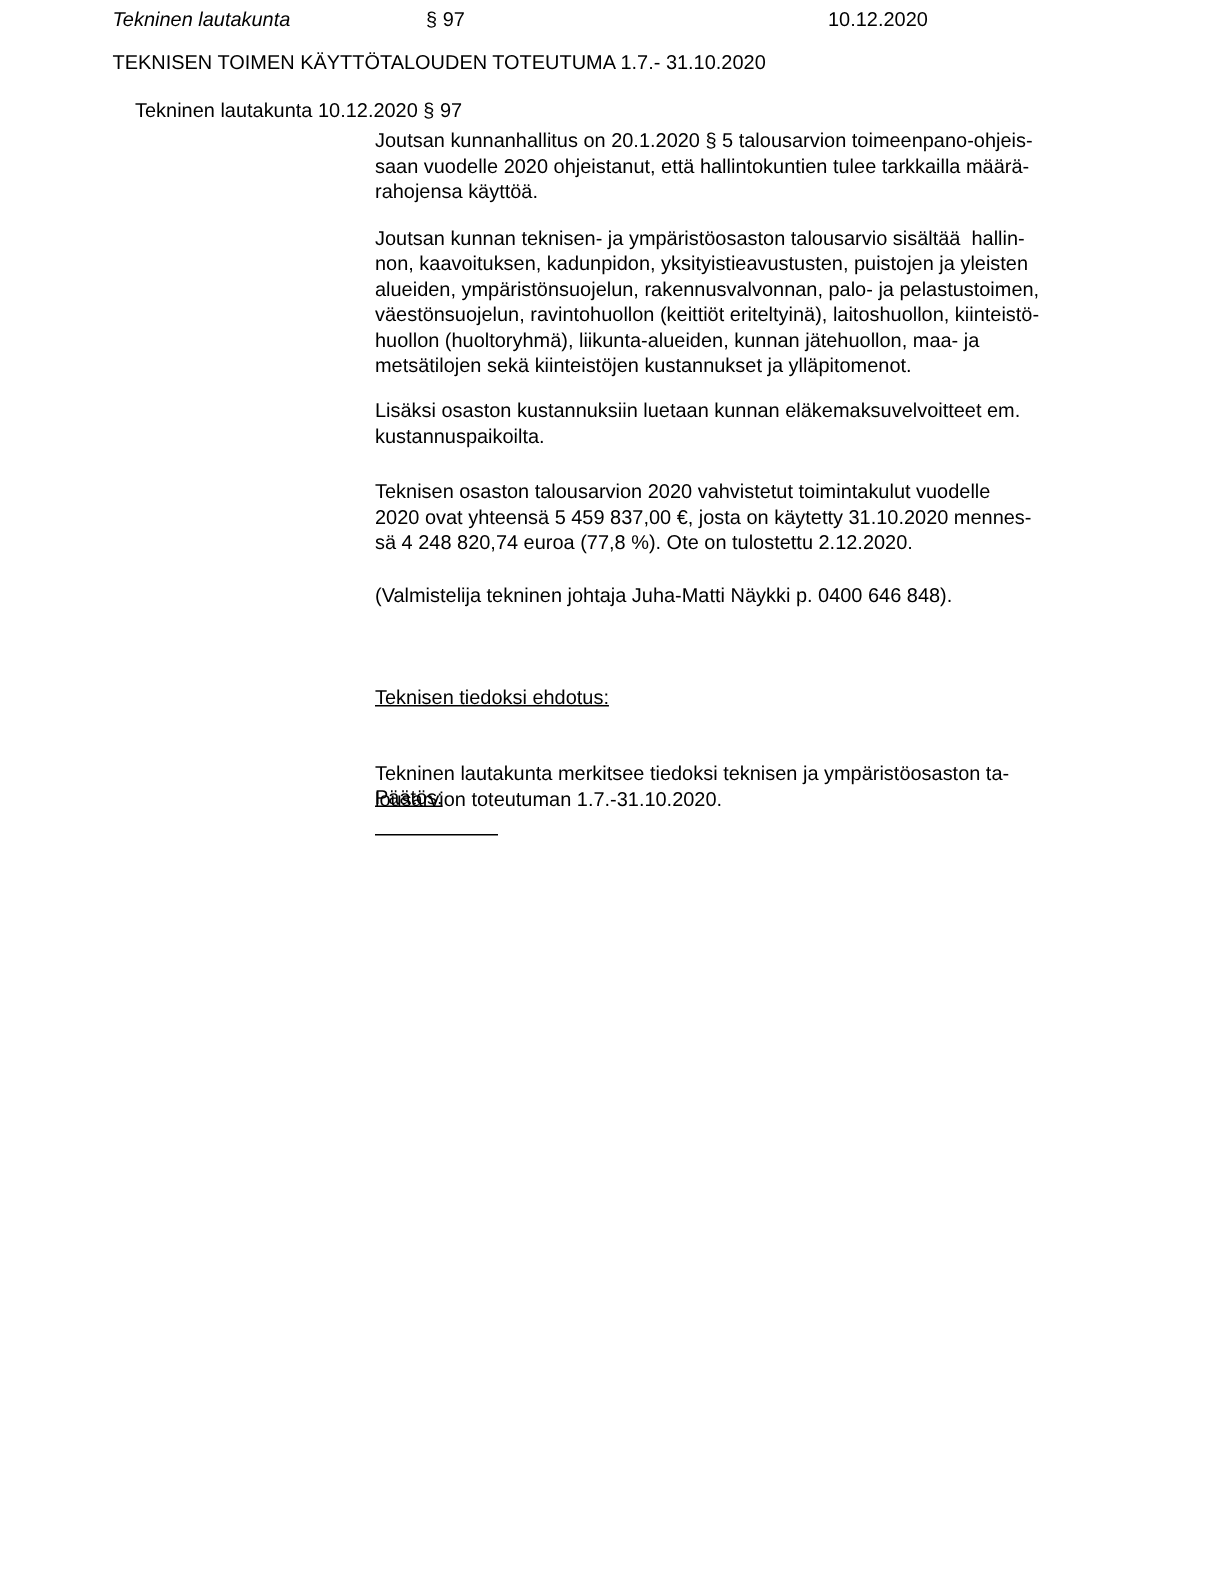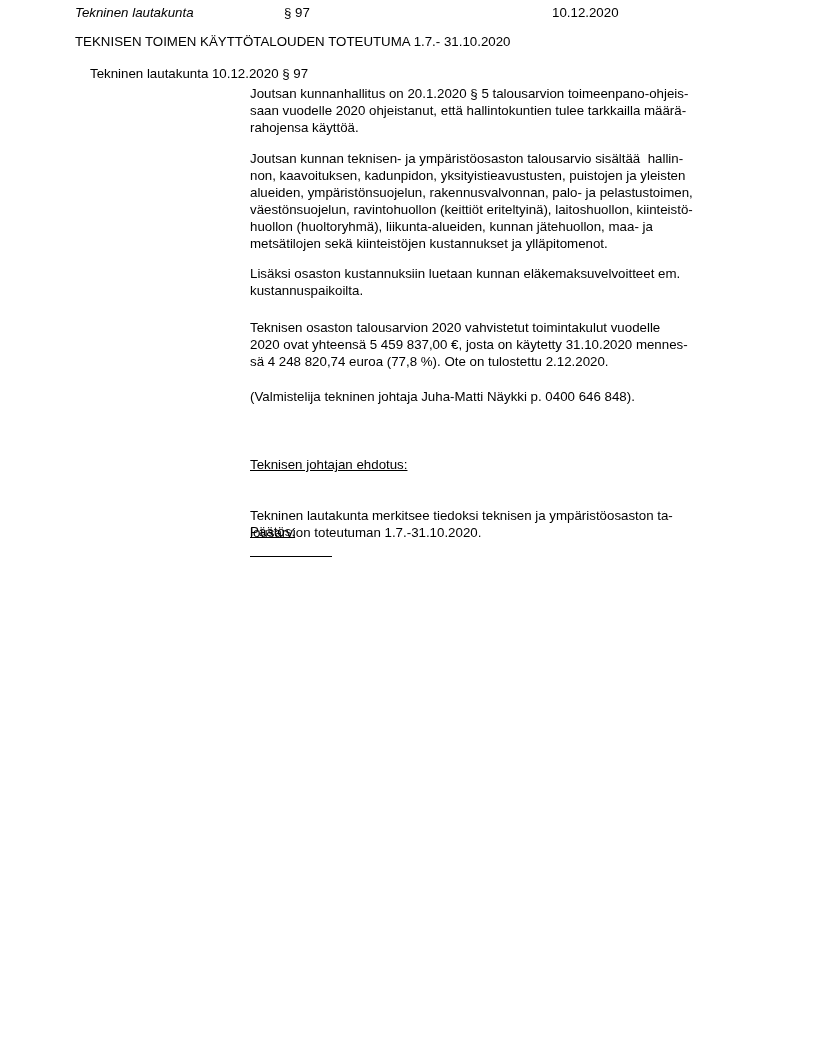--- a/index.html
+++ b/index.html
@@ -76,21 +76,21 @@
     <p class="para para-3">Lisäksi osaston kustannuksiin luetaan kunnan eläkemaksuvelvoitteet em.
 kustannuspaikoilta.</p>
 
     <p class="para para-4">Teknisen osaston talousarvion 2020 vahvistetut toimintakulut vuodelle
 2020 ovat yhteensä 5 459 837,00 €, josta on käytetty 31.10.2020 mennes-
 sä 4 248 820,74 euroa (77,8 %). Ote on tulostettu 2.12.2020.</p>
 
     <p class="para para-5">(Valmistelija tekninen johtaja Juha-Matti Näykki p. 0400 646 848).</p>
 
     <section class="sec sec-proposal">
-      <div class="sec-heading">Teknisen johtajan ehdotus:</div>
+      <div class="sec-heading">Teknisen tiedoksi ehdotus:</div>
       <div class="sec-text">Tekninen lautakunta merkitsee tiedoksi teknisen ja ympäristöosaston ta-
 lousarvion toteutuman 1.7.-31.10.2020.</div>
     </section>
 
     <section class="sec sec-decision">
       <div class="sec-heading">Päätös:</div>
     </section>
 
     <div class="sig-line"></div>
 

